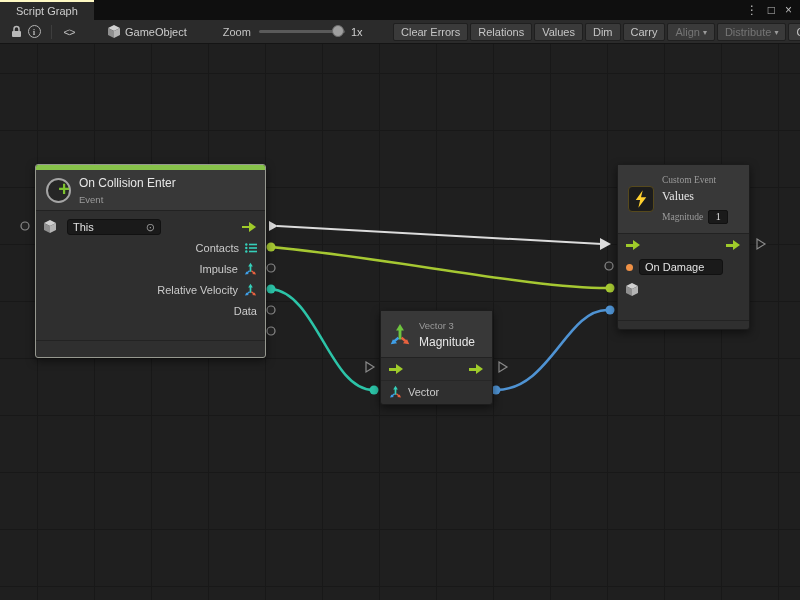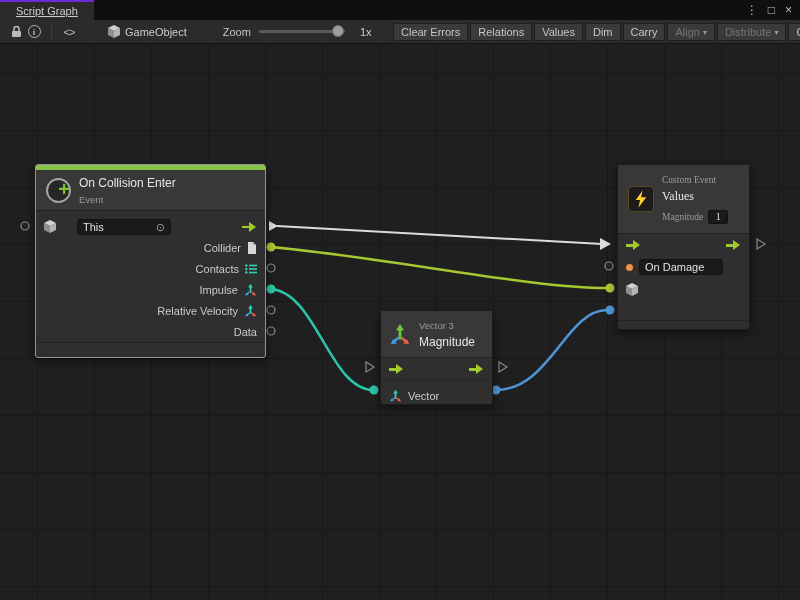--- a/index.html
+++ b/index.html
@@ -2,39 +2,39 @@
 <html><head>
 <meta charset="utf-8">
 <style>
   html,body{margin:0;padding:0;background:#101010;}
   *{box-sizing:border-box;}
   .window{position:relative;width:800px;height:600px;overflow:hidden;
     font-family:"Liberation Sans",sans-serif;background:#1f1f1f;color:#c8c8c8;}
 
   
   .tabbar{position:absolute;top:0;left:0;width:800px;height:20px;background:#0f0f0f;display:flex;align-items:stretch;}
-  .tab{background:#2a2a2a;border-top:2px solid #6d28d9;padding:0 16px;display:flex;align-items:center;
-       font-size:11px;color:#cdcdcd;text-decoration:underline;}
+  .tab{background:#2a2a2a;border-top:2px solid #fef9c3;padding:0 16px;display:flex;align-items:center;
+       font-size:11px;color:#cdcdcd;}
   .win-controls{margin-left:auto;display:flex;align-items:center;gap:10px;padding-right:8px;color:#bdbdbd;font-size:12px;}
   .win-controls span{cursor:default;line-height:1;}
 
   
   .toolbar{position:absolute;top:20px;left:0;width:800px;height:24px;background:#2b2b2b;
            border-bottom:1px solid #141414;display:flex;align-items:center;padding-left:7px;font-size:11px;}
   .tb-icon{display:flex;align-items:center;justify-content:center;width:18px;height:18px;}
   .info-circle{width:13px;height:13px;border:1px solid #b3b3b3;border-radius:50%;display:flex;align-items:center;
     justify-content:center;font-size:9px;font-weight:bold;color:#b3b3b3;font-family:"Liberation Serif",serif;}
   .code-glyph{color:#bdbdbd;font-size:11px;letter-spacing:-1px;}
   .sep{width:1px;height:14px;background:#3e3e3e;margin:0 8px;}
   .go-chip{display:flex;align-items:center;gap:5px;margin-left:30px;color:#cdcdcd;}
   .zoom-label{margin-left:36px;color:#c4c4c4;}
   .slider{position:relative;width:86px;height:3px;background:#5a5a5a;border-radius:2px;margin-left:8px;}
   .slider-knob{position:absolute;right:1px;top:-5px;width:12px;height:12px;border-radius:50%;
                background:#9f9f9f;border:1px solid #6c6c6c;}
-  .zoom-val{margin-left:15px;color:#cfcfcf;}
+  .zoom-val{margin-left:6px;color:#cfcfcf;}
   .tb-buttons{position:absolute;left:393px;top:3px;height:18px;display:flex;gap:2px;width:407px;overflow:hidden;}
   .tb-btn{flex:0 0 auto;background:#3a3a3a;border:1px solid #1f1f1f;border-radius:2px;color:#c6c6c6;
           font-size:11px;line-height:15px;padding:0 7px;white-space:nowrap;display:flex;align-items:center;gap:3px;}
   .tb-btn.disabled{color:#757575;}
   .dd-arrow{font-size:8px;color:#9a9a9a;}
 
   
   .canvas{position:absolute;top:44px;left:0;width:800px;height:556px;background-color:#1f1f1f;
     background-image:linear-gradient(to right,#181818 1px,transparent 1px),
                      linear-gradient(to bottom,#181818 1px,transparent 1px);
@@ -73,21 +73,21 @@
   .picker{color:#9a9a9a;font-size:11px;}
 
   .flow-arrow{position:relative;width:15px;height:10px;display:inline-block;flex:0 0 auto;}
   .flow-arrow::before{content:"";position:absolute;left:0;top:4px;width:8px;height:2.5px;background:#9fcb2a;}
   .flow-arrow::after{content:"";position:absolute;left:7px;top:0;border-left:7px solid #9fcb2a;
                      border-top:5px solid transparent;border-bottom:5px solid transparent;}
 
   .mag{left:380px;top:266px;width:113px;height:95px;}
   .mag .node-head{height:46px;padding:17px 8px;}
   .mag .row{height:22px;}
-  .mag .row.vrow{border-top:1px solid #272727;align-items:flex-end;}
+  .mag .row.vrow{border-top:1px solid #272727;}
 
   .ce{left:617px;top:120px;width:133px;height:166px;}
   .ce .node-head{height:68px;align-items:center;font-family:Liberation Serif, serif;}
   .ce .row{height:22px;}
   .ce .node-footer{height:9px;}
   .bolt-box{width:26px;height:26px;border-radius:4px;background:#1c1c1c;border:1px solid #56491c;
             display:flex;align-items:center;justify-content:center;flex:0 0 auto;}
   .args-row{display:flex;align-items:center;gap:5px;margin-top:2px;}
   .mini-field{background:#1a1a1a;border:1px solid #111;border-radius:2px;width:20px;height:14px;
               color:#e2e2e2;display:flex;align-items:center;justify-content:center;font-size:10px;}
@@ -208,45 +208,36 @@
             <span class="oce-plus">+</span>
           </div>
         <div class="head-col">
           <div class="n-title">On Collision Enter</div>
           <div class="n-sub">Event</div>
         </div>
       </div>
       <div class="divider"></div>
       <div class="body-pad"></div>
       <div class="row between">
-        <span style="display:flex;align-items:center;gap:21px;text-align:center;">
+        <span style="display:flex;align-items:center;gap:11px;text-align:center;">
           <span class="icn">
             <svg width="12" height="13" viewBox="0 0 12 13">
                 <path d="M6 0 L12 3 L6 6 L0 3 Z" fill="#d0d0d0"></path>
                 <path d="M0 3 L6 6 V13 L0 10 Z" fill="#8f8f8f"></path>
                 <path d="M12 3 L6 6 V13 L12 10 Z" fill="#b4b4b4"></path>
               </svg>
           </span>
           <span class="field this-field">
             <span>This</span>
             <span class="picker">⊙</span>
           </span>
         </span>
         <span class="flow-arrow"></span>
       </div>
       <div class="row right">
-        <span class="lbl">Collider</span>
-        <span class="icn">
-          <svg width="10" height="12" viewBox="0 0 10 12">
-              <path d="M1 0 h5 l3 3 v9 h-8 z" fill="#d8d8d8"></path>
-              <path d="M6 0 l3 3 h-3 z" fill="#9a9a9a"></path>
-            </svg>
-        </span>
-      </div>
-      <div class="row right">
         <span class="lbl">Contacts</span>
         <span class="icn">
           <svg width="12" height="10" viewBox="0 0 12 10" fill="#35d0ba">
               <circle cx="1.3" cy="1.5" r="1.2"></circle>
               <rect x="4" y="0.7" width="8" height="1.6"></rect>
               <circle cx="1.3" cy="5" r="1.2"></circle>
               <rect x="4" y="4.2" width="8" height="1.6"></rect>
               <circle cx="1.3" cy="8.5" r="1.2"></circle>
               <rect x="4" y="7.7" width="8" height="1.6"></rect>
             </svg>

